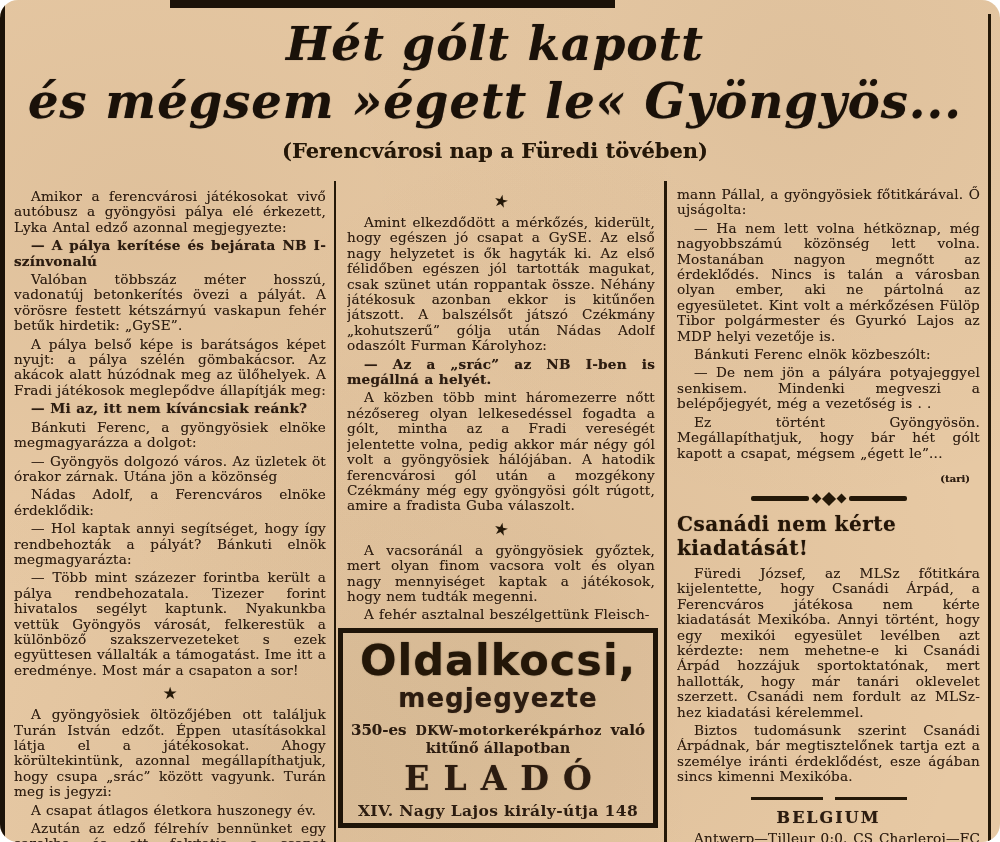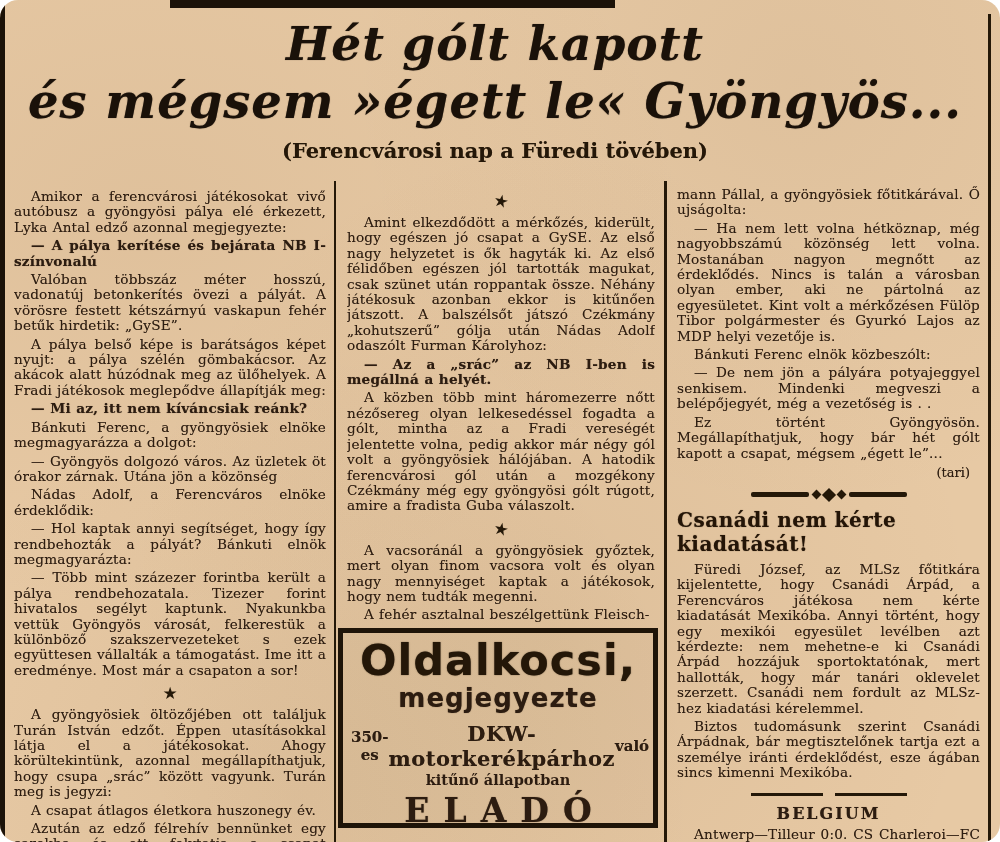--- a/index.html
+++ b/index.html
@@ -44,21 +44,21 @@
   .p{
     margin:3px 0 0 0;text-align:justify;text-indent:17px;
     font-size:13.6px;line-height:15.4px;letter-spacing:.2px;word-spacing:.5px;
     text-shadow:0 0 .5px rgba(44,28,16,.45);
   }
   .p.noind{text-indent:0;}
   .p.dlg{font-weight:bold;text-shadow:0 0 .7px rgba(44,28,16,.6);}
   .star-sep{display:block;text-align:center;font-size:17px;line-height:17px;
     margin:7px 0 5px 0;color:#241808;}
   .star-sep.tilt{transform:rotate(12deg);}
-  .byline{text-align:right;font-weight:normal;font-size:13px;margin:4px 10px 0 0;
+  .byline{text-align:right;font-weight:bold;font-size:10px;margin:12px 10px 0 0;
     text-shadow:0 0 .6px rgba(44,28,16,.6);}
 
   
   .ornament{display:flex;align-items:center;justify-content:center;gap:4px;margin:10px 0 8px 0;}
   .ornament .seg{width:58px;height:5px;background:#241808;border-radius:2px;}
   .ornament .dia{width:7px;height:7px;background:#241808;transform:rotate(45deg);}
   .ornament .dia.big{width:10px;height:10px;}
 
   .sec-title{font-size:20px;font-weight:bold;letter-spacing:.5px;margin:6px 0 6px 0;
     color:#241507;text-shadow:0 0 1px rgba(36,21,7,.6);
@@ -78,21 +78,21 @@
     background:rgba(0,0,0,0.015);
   }
   .ad .l1{font-family:"DejaVu Sans","Liberation Sans",sans-serif;font-weight:bold;
     font-size:43px;line-height:46px;letter-spacing:1px;color:#241708;
     text-shadow:0 0 1.2px rgba(36,23,8,.7);}
   .ad .l2{font-family:"DejaVu Sans","Liberation Sans",sans-serif;font-weight:bold;
     font-size:26px;line-height:28px;letter-spacing:1px;margin-top:1px;
     text-shadow:0 0 1px rgba(36,23,8,.6);}
   .ad .l3{display:flex;justify-content:space-between;align-items:center;
     font-size:15px;margin-top:9px;font-weight:bold;text-shadow:0 0 .5px rgba(36,23,8,.5);}
-  .ad .l3 .mid{font-size:21px;letter-spacing:.5px;}
+  .ad .l3 .mid{font-size:13px;letter-spacing:.5px;}
   .ad .l4{font-size:14.5px;margin-top:0;font-weight:bold;}
   .ad .l5{font-size:33px;font-weight:bold;letter-spacing:14px;text-indent:14px;
     margin-top:5px;line-height:36px;text-shadow:0 0 1px rgba(36,23,8,.6);}
   .ad .l6{font-size:15.5px;font-weight:bold;margin-top:4px;letter-spacing:.4px;}
 </style>
 </head>
 <body>
 
 <div class="page">
 

